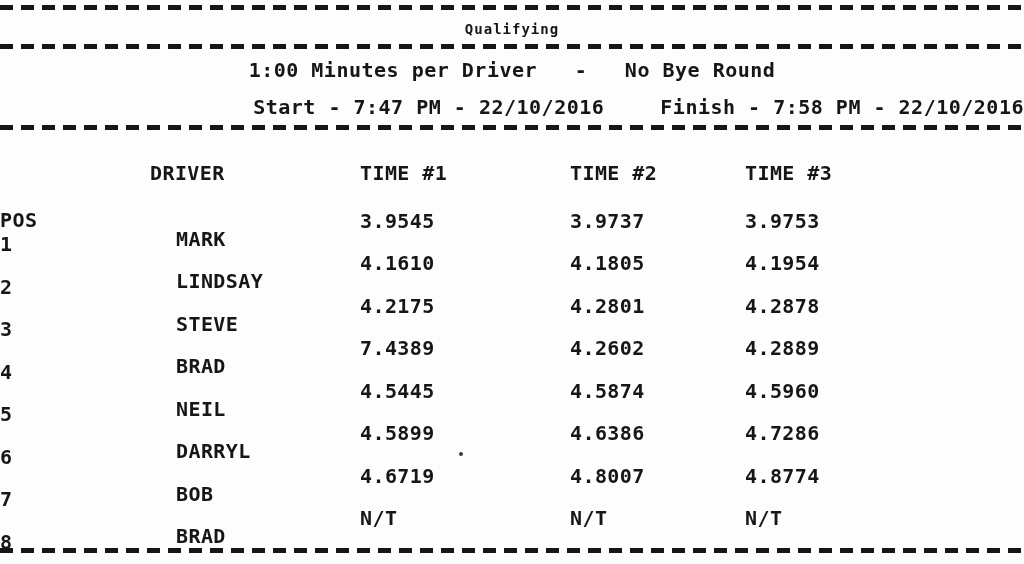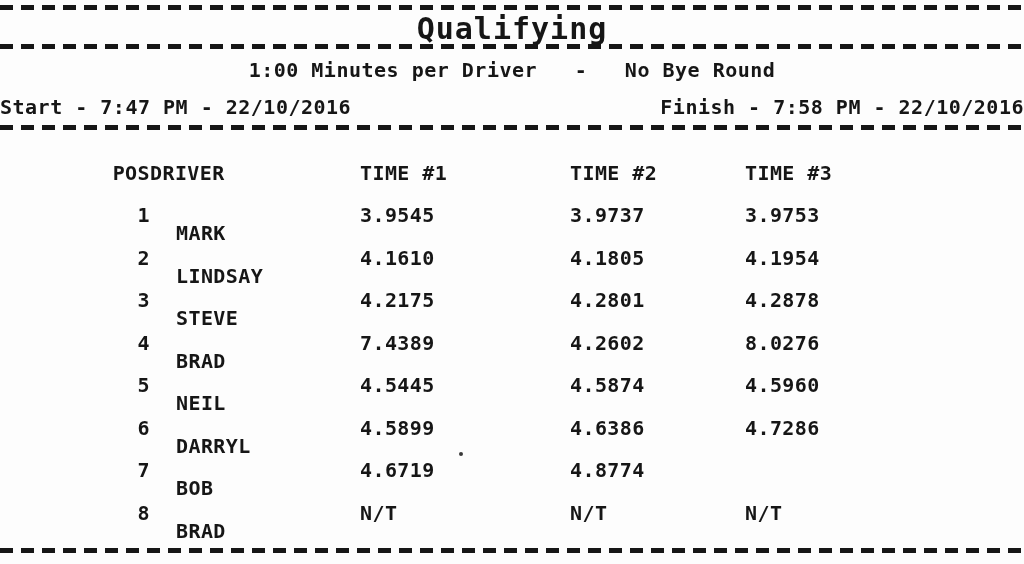--- a/index.html
+++ b/index.html
@@ -21,53 +21,53 @@
   .dash {
     height: 5px;
     background: repeating-linear-gradient(90deg, var(--ink) 0 13px, transparent 13px 21px);
   }
   .dash-top    { margin-top: 5px; }
   .dash-header { margin-top: 0; }
   .dash-sub    { margin-top: 6px; }
   .dash-bottom { margin-top: 23px; }
   .title {
     margin-top: 4px;
-    font-size: 30px;
+    font-size: 14px;
     line-height: 30px;
     text-align: center;
     letter-spacing: 1px;
     white-space: pre;
   }
   .session {
     margin-top: 9px;
     font-size: 20px;
     line-height: 24px;
     text-align: center;
     letter-spacing: 0.5px;
     white-space: pre;
   }
   .times-row {
     margin-top: 13px;
     display: flex;
-    justify-content: space-between;
+    justify-content: flex-end;
     gap: 56px;
     font-size: 20px;
     line-height: 24px;
     letter-spacing: 0.5px;
     white-space: pre;
   }
   .thead, .trow {
     display: grid;
     grid-template-columns: 150px 210px 210px 175px 175px;
     font-size: 20px;
     letter-spacing: 0.4px;
   }
   .thead { margin-top: 31px; height: 24px; line-height: 24px; }
   .trow  { height: 42.5px; align-items: center; }
-  .c-pos    { text-align: right; }
+  .c-pos    { text-align: left; margin-top: 47px; }
   .th-driver{ text-align: left; }
   .c-driver { text-align: left; padding-left: 26px; margin-top: 36px; }
   .c-time   { text-align: left; }
   .artifact-dot {
     position: absolute;
     left: 459px;
     top: 452px;
     width: 4px;
     height: 4px;
     border-radius: 50%;
@@ -123,40 +123,41 @@
         <div class="c-driver">STEVE</div>
         <div class="c-time">4.2175</div>
         <div class="c-time">4.2801</div>
         <div class="c-time">4.2878</div>
       </div>
       <div class="trow">
         <div class="c-pos">4</div>
         <div class="c-driver">BRAD</div>
         <div class="c-time">7.4389</div>
         <div class="c-time">4.2602</div>
-        <div class="c-time">8.0276</div>
+        <div class="c-time">4.2889</div>
       </div>
       <div class="trow">
         <div class="c-pos">5</div>
         <div class="c-driver">NEIL</div>
         <div class="c-time">4.5445</div>
         <div class="c-time">4.5874</div>
         <div class="c-time">4.5960</div>
       </div>
       <div class="trow">
         <div class="c-pos">6</div>
         <div class="c-driver">DARRYL</div>
         <div class="c-time">4.5899</div>
         <div class="c-time">4.6386</div>
         <div class="c-time">4.7286</div>
       </div>
       <div class="trow">
         <div class="c-pos">7</div>
         <div class="c-driver">BOB</div>
         <div class="c-time">4.6719</div>
+        <div class="c-time">4.8007</div>
         <div class="c-time">4.8774</div>
       </div>
       <div class="trow">
         <div class="c-pos">8</div>
         <div class="c-driver">BRAD</div>
         <div class="c-time">N/T</div>
         <div class="c-time">N/T</div>
         <div class="c-time">N/T</div>
       </div>
     </div>

